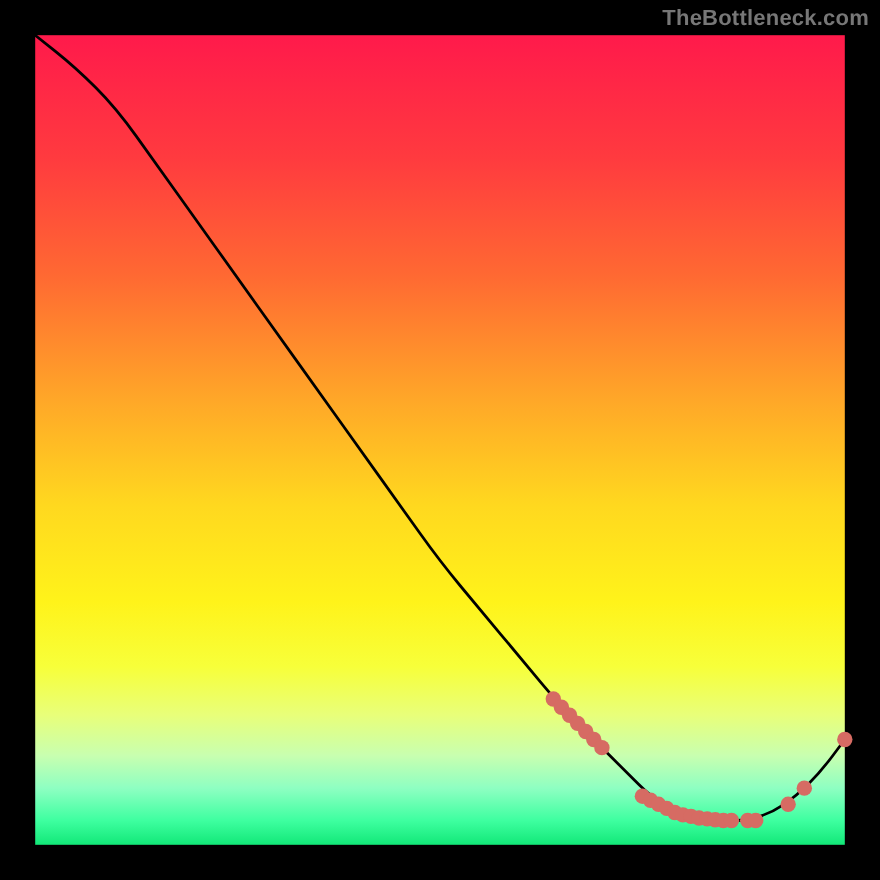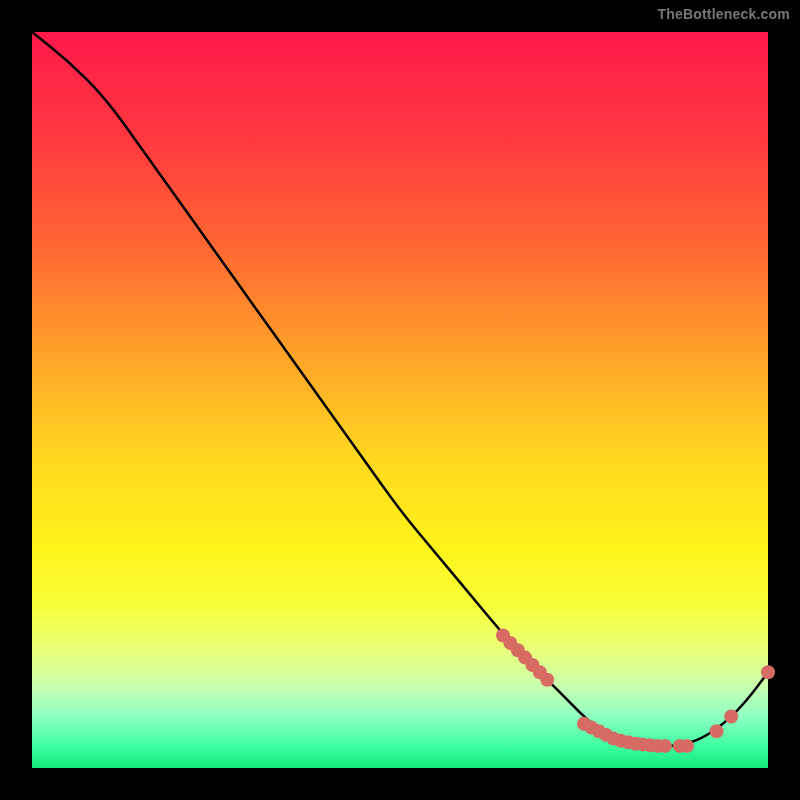--- a/index.html
+++ b/index.html
@@ -37,21 +37,21 @@
       #8effc2 93%,
       #3effa0 97%,
       #12e878 100%
     );
   }
   .watermark {
     position: absolute;
     top: 6px;
     right: 10px;
     color: #777;
-    font-size: 14px;
+    font-size: 20px;
     font-weight: 600;
     letter-spacing: 0.2px;
     user-select: none;
   }
   svg.curve {
     position: absolute;
     left: 0;
     top: 0;
     width: 736px;
     height: 736px;

